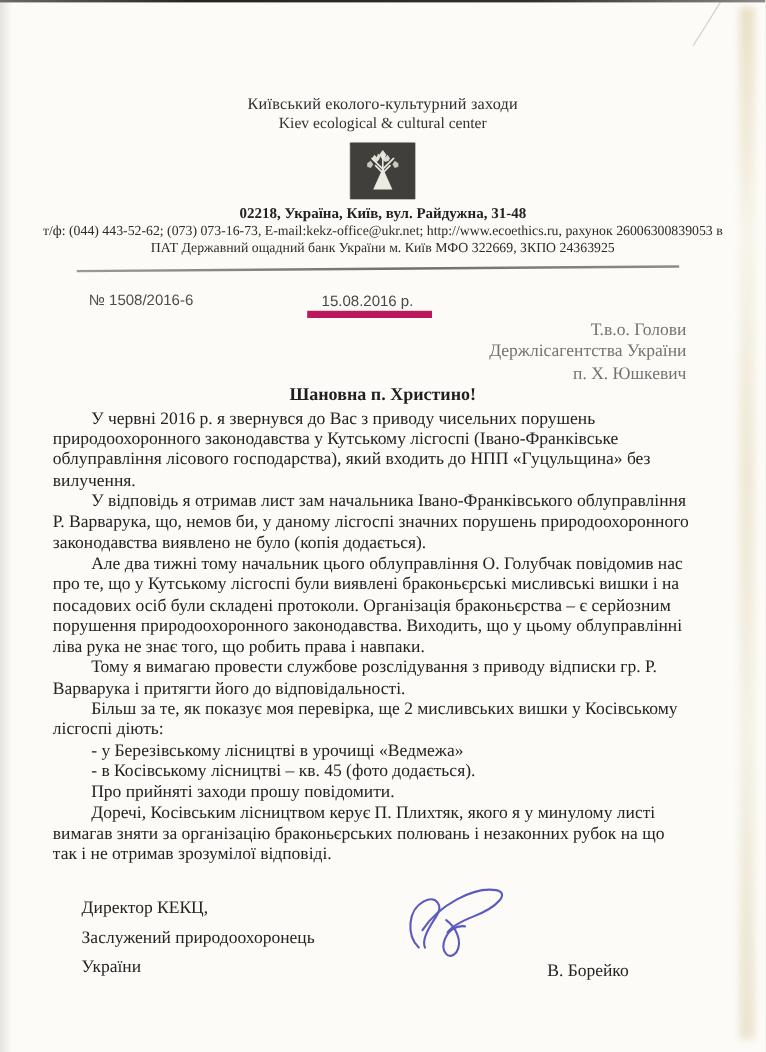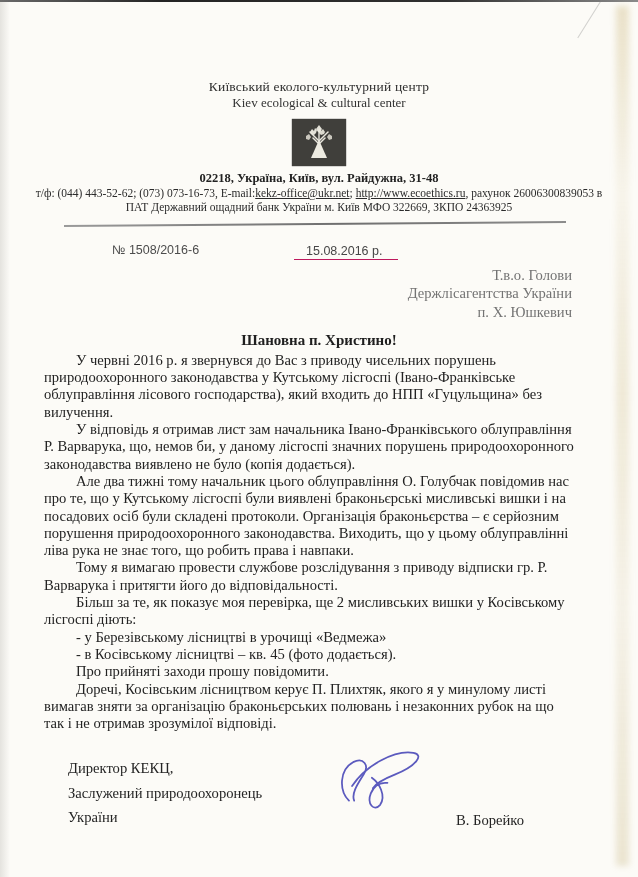--- a/index.html
+++ b/index.html
@@ -43,52 +43,51 @@
   .org-ua{ font-size:13.5px; line-height:17px; color:#2e2e2e; letter-spacing:.2px;}
   .org-en{ font-size:13px;  line-height:16px; color:#333; }
   .logo{
     width:54px;height:47px;margin:8px auto 5px auto;
     background:#403f3b;
     display:flex;align-items:center;justify-content:center;
     box-shadow:0 0 1px #222;
   }
   .addr-bold{ font-size:12.5px; font-weight:bold; line-height:15px; color:#222;}
   .addr-small{ font-size:11.5px; line-height:14px; color:#2b2b2b;}
-  .addr-small .lnk{ text-decoration:underline; }
+  .addr-small .lnk{ }
 
   .divider{
     width:502px;height:2px;margin:9px auto 0 64px;
     background:linear-gradient(90deg,#9a9a9a,#6f6f6f 55%,#8c8c8c);
     transform:rotate(-.45deg);
   }
 
   
   .ref-row{
     position:relative;
-    margin:18px 0 0 112px;
+    margin:18px 0 0 74px;
     font-family:"Liberation Sans", sans-serif;
     font-size:12.5px; color:#4c4c4c;
     height:18px;
   }
   .date{
     position:absolute;left:182px;top:1px;
-    border-bottom:1px solid #be185d;
+    border-bottom:6px solid #be185d;
     padding:0 16px 1px 12px;
     color:#474747;
   }
 
   .recipient{
     margin-top:5px;
     padding-right:66px;
     text-align:right;
     font-size:14.6px; line-height:18.3px; color:#737373;
   }
 
   .salutation{
-    margin-top:11px;
     text-align:center;
     font-weight:bold;
     font-size:15px; color:#1f1f1f;
   }
 
   .body-text{
     margin:3px 64px 0 44px;
     font-size:14.6px; line-height:17.3px;
     color:#232323;
   }
@@ -114,21 +113,21 @@
 <body>
 
 <div class="page">
 
   <div class="scan-edge-top"></div>
   <div class="scan-shade-left"></div>
   <div class="scan-stain-right"></div>
   <div class="scan-fold-topright"></div>
 
   <div class="header">
-    <div class="org-ua">Київський еколого-культурний центр</div>
+    <div class="org-ua">Київський еколого-культурний заходи</div>
     <div class="org-en">Kiev ecological &amp; cultural center</div>
 
     <div class="logo">
       <svg width="42" height="38" viewBox="0 0 42 38" aria-hidden="true">
         <g fill="none" stroke="#e9e7de" stroke-width="1.4" stroke-linecap="round">
           <path d="M21 18 L21 6"></path>
           <path d="M21 17 L12 8"></path>
           <path d="M21 17 L30 8"></path>
           <path d="M21 20 L15 14"></path>
           <path d="M21 20 L27 14"></path>

